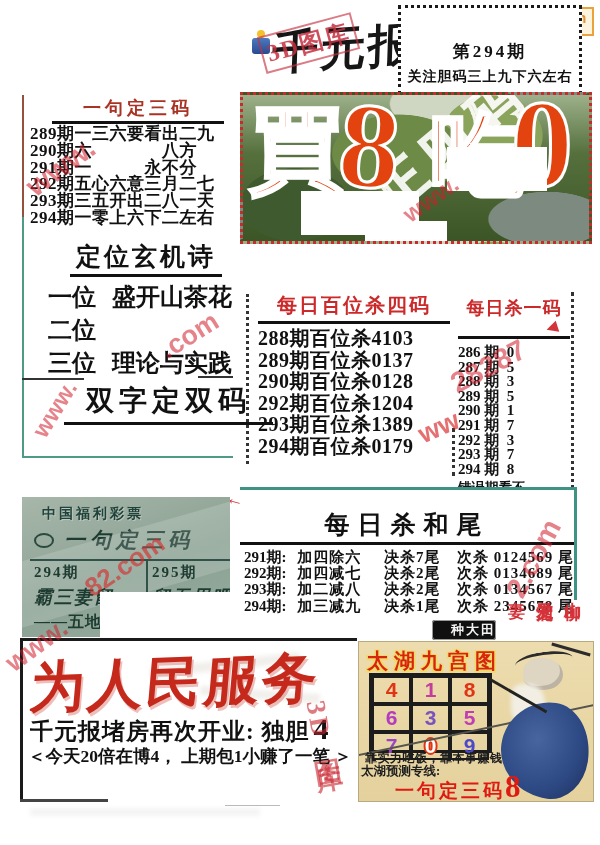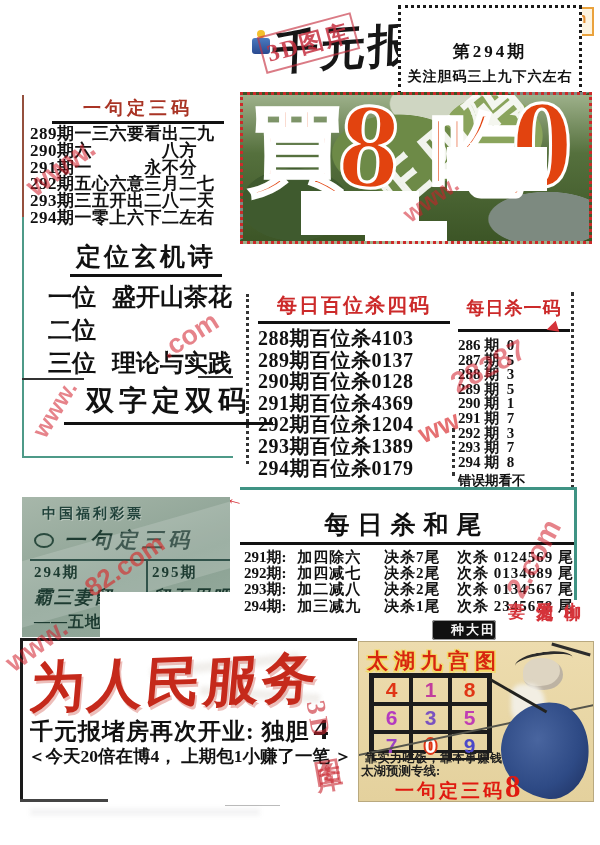--- a/index.html
+++ b/index.html
@@ -82,21 +82,21 @@
   .vd-r{left:571px;top:292px;height:300px;}
   .vd-s{left:452px;top:428px;height:48px;}
   .hundred{position:absolute;left:258px;top:292px;width:192px;}
   .hundred .t{color:#cc2a2a;font-size:20px;font-weight:900;letter-spacing:2px;text-align:center;
               border-bottom:3px solid #111;padding-bottom:2px;margin-bottom:4px;}
   .hundred .r{font-size:20px;font-weight:900;line-height:21.6px;letter-spacing:.5px;white-space:nowrap;}
 
   
   .killone{position:absolute;left:458px;top:296px;width:112px;}
   .killone .t{color:#cc2a2a;font-size:18px;font-weight:900;letter-spacing:1px;text-align:center;
-              border-bottom:3px solid #111;padding-bottom:9px;margin-bottom:6px;white-space:nowrap;}
+              border-bottom:3px solid #111;padding-bottom:16px;margin-bottom:6px;white-space:nowrap;}
   .killone .r{font-size:15px;font-weight:900;line-height:14.6px;white-space:pre;}
   .killone .f{font-size:13.5px;font-weight:900;margin-top:3px;white-space:nowrap;}
   .arrow1{position:absolute;left:546px;top:318px;color:#d5333a;font-size:15px;transform:rotate(-18deg);}
   .arrow2{position:absolute;left:226px;top:489px;color:#d5333a;font-size:18px;font-weight:900;transform:rotate(15deg);}
 
   
   .killtail{position:absolute;left:240px;top:487px;width:334px;height:110px;
             border-top:3px solid #3f9384;border-right:3px solid #3f9384;background:#fff;}
   .killtail .t{width:100%;text-align:center;font-size:25px;font-weight:900;letter-spacing:8px;
                border-bottom:3px solid #111;padding:18px 0 1px;}
@@ -259,21 +259,20 @@
 
   <div class="vdot vd-c"></div>
   <div class="vdot vd-r"></div>
   <div class="vdot vd-s"></div>
 
   <div class="hundred">
     <div class="t">每日百位杀四码</div>
     <div class="r">288期百位杀4103</div>
     <div class="r">289期百位杀0137</div>
     <div class="r">290期百位杀0128</div>
-    <div class="r">291期百位杀4369</div>
     <div class="r">292期百位杀1204</div>
     <div class="r">293期百位杀1389</div>
     <div class="r">294期百位杀0179</div>
   </div>
   <span class="wm wm-hundred">ww</span>
 
   <div class="killone">
     <div class="t">每日杀一码</div>
     <div class="r">286 期  0</div>
     <div class="r">287 期  5</div>

